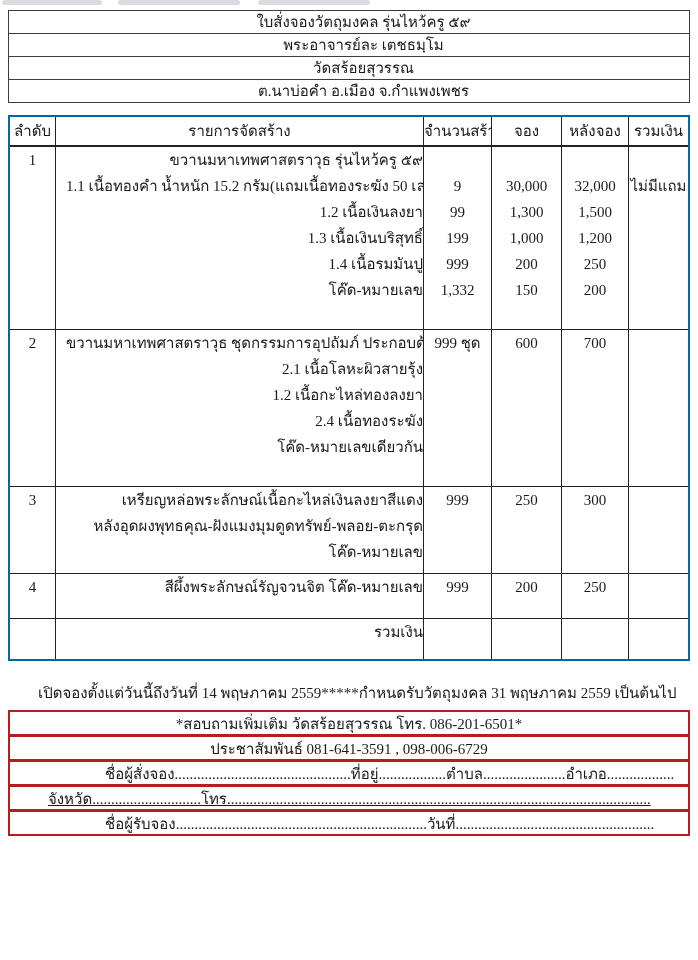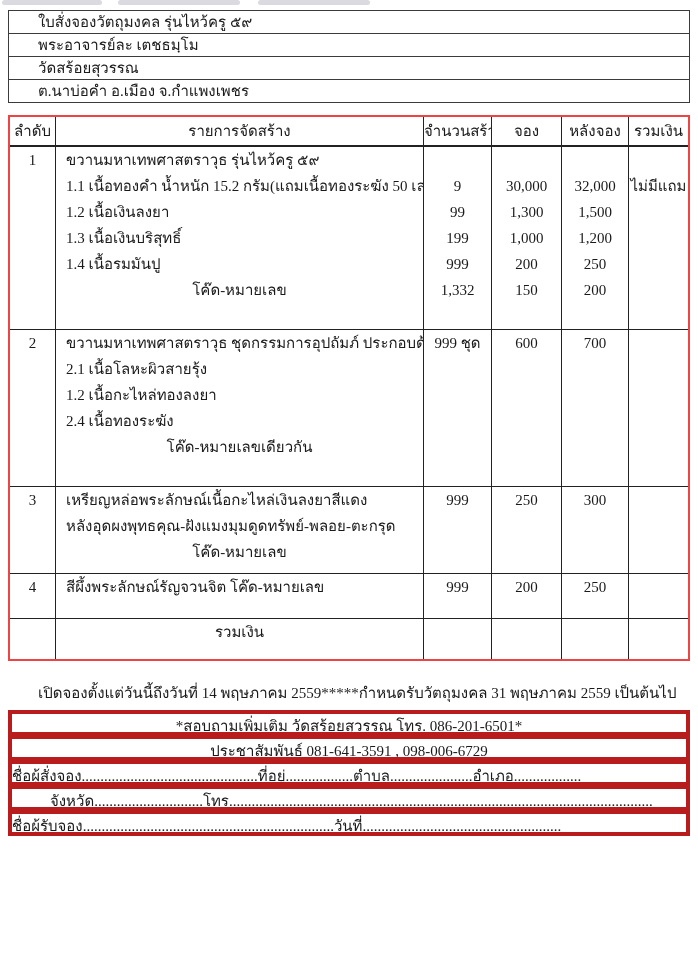--- a/index.html
+++ b/index.html
@@ -18,74 +18,75 @@
   .t1 { left:2px;   width:100px; }
   .t2 { left:118px; width:122px; }
   .t3 { left:258px; width:112px; }
 
   .sheet { padding: 10px 8px 0 8px; }
 
   
   .title-block .title-row {
     border: 1px solid #3b3b3b;
     height: 24px; line-height: 23px;
+    text-align: center;
     margin-top: -1px;
     background: #fff;
     padding-left: 29px;
   }
   .title-block .title-row:first-child { margin-top: 0; }
 
   
-  .main-table { margin-top: 12px; border: 2px solid #ef4444; }
+  .main-table { margin-top: 12px; border: 2px solid #0369a1; }
   .thead, .trow {
     display: grid;
     grid-template-columns: 46px 1fr 68px 70px 67px 59px;
   }
   .thead { border-bottom: 2px solid #222; }
   .hcell {
     height: 28px; line-height: 28px;
     text-align: center;
     border-right: 1px solid #222;
     white-space: nowrap; overflow: hidden;
   }
   .hcell:last-child { border-right: none; }
 
   .trow { border-top: 1.5px solid #222; }
   .tbody .trow:first-child { border-top: none; }
   .cell { border-right: 1px solid #222; min-width: 0; }
   .cell:last-child { border-right: none; }
   .line { height: 26px; line-height: 26px; white-space: nowrap; overflow: hidden; }
   .c-no { text-align: center; }
-  .c-desc .line { padding-left: 10px; }
-  .c-desc .line.center { padding-left: 0; text-align: center; }
+  .c-desc .line { padding-left: 10px; text-align: right; }
+  .c-desc .line.center { padding-left: 0; }
   .c-num { text-align: center; }
 
   
   .tbody .trow:nth-child(3) .cell { padding-bottom: 8px; }
   .tbody .trow:nth-child(4) .cell { padding-bottom: 18px; }
   .tbody .trow:nth-child(5) .cell { padding-bottom: 14px; }
 
   
   .booking-line {
     margin-top: 20px;
     padding-left: 30px;
     height: 24px; line-height: 24px;
     white-space: nowrap; overflow: hidden;
   }
   .footer-block { margin-top: 6px; }
   .foot-row {
-    border: 4px solid #b91c1c;
+    border: 2px solid #b91c1c;
     height: 26px; line-height: 25px;
     margin-top: -1px;
     white-space: nowrap; overflow: hidden;
     background:#fff;
   }
   .foot-row.center { text-align: center; }
-  .foot-row.indent-lg { }
-  .foot-row.indent-sm { padding-left: 38px; }
+  .foot-row.indent-lg { padding-left: 95px; }
+  .foot-row.indent-sm { padding-left: 38px; text-decoration: underline; }
 </style>
 </head>
 <body>
 
 <div class="tab-remnant t1"></div>
 <div class="tab-remnant t2"></div>
 <div class="tab-remnant t3"></div>
 
 <div class="sheet">
 

